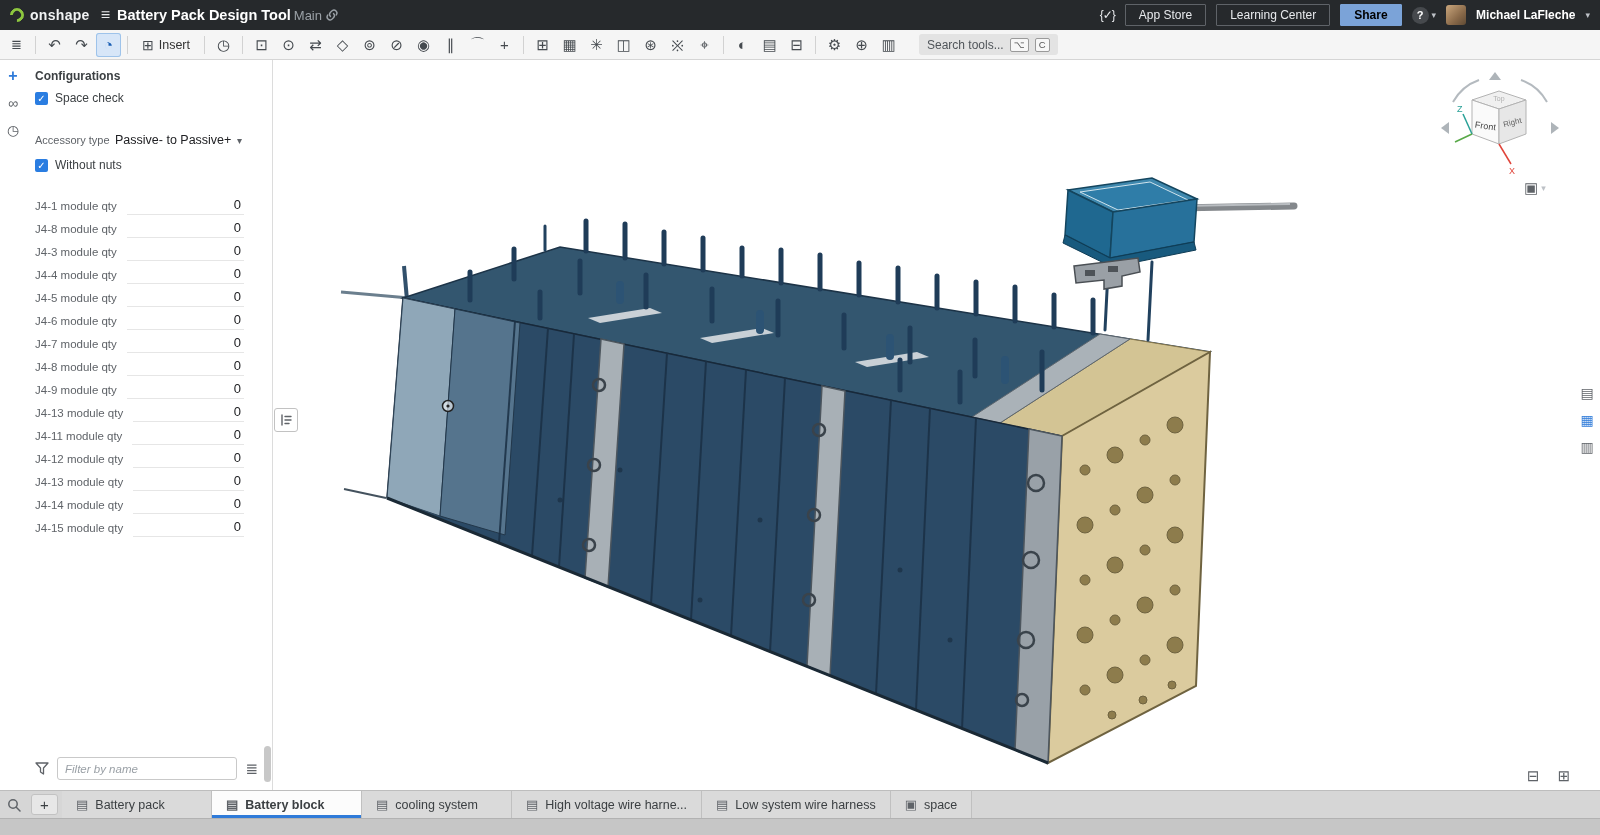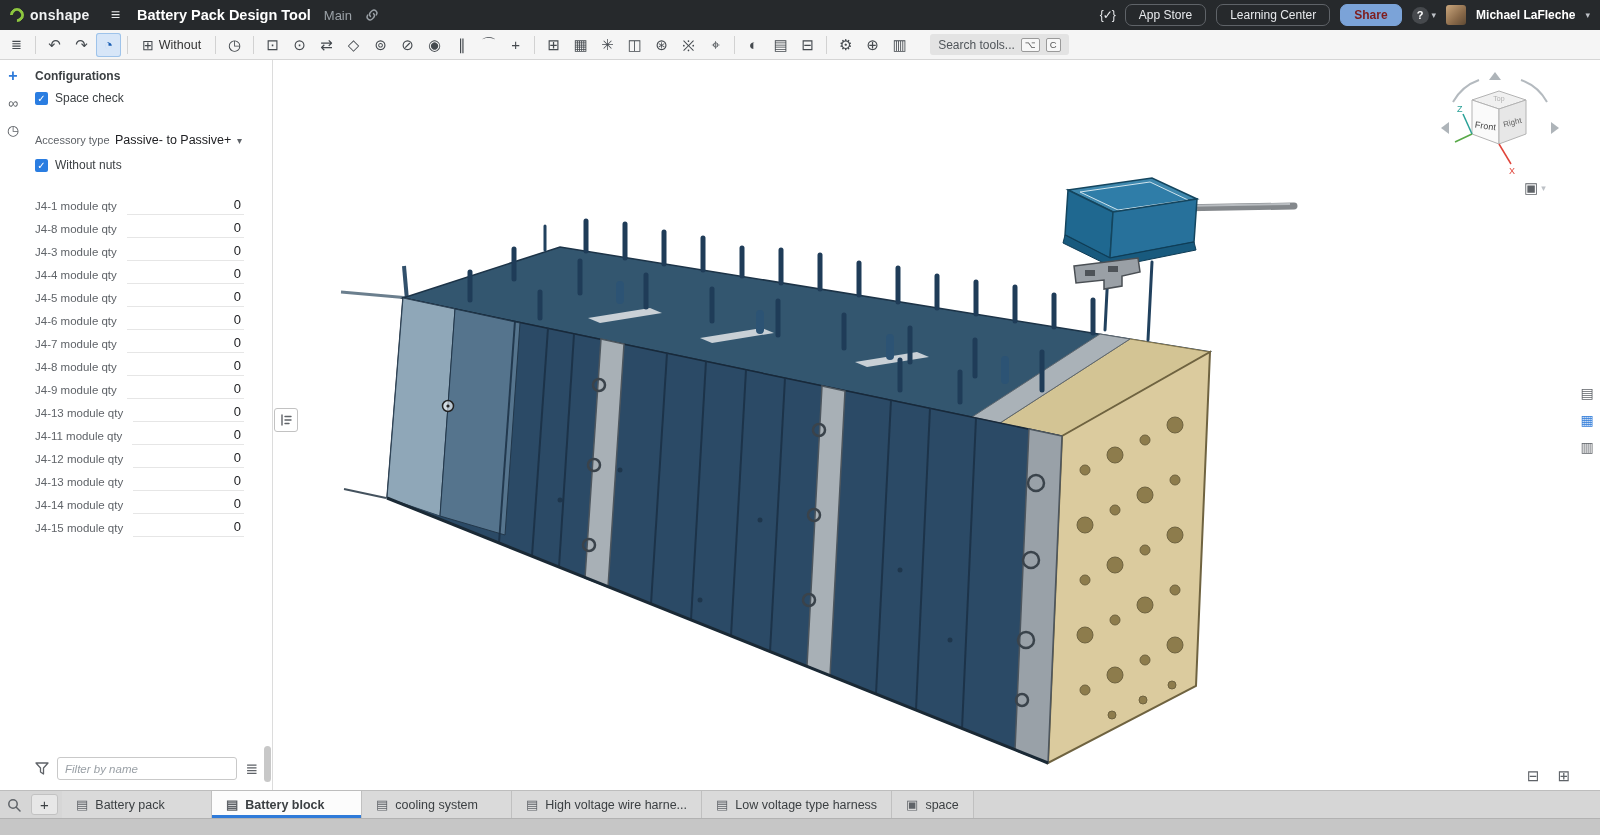--- a/index.html
+++ b/index.html
@@ -1,31 +1,31 @@
 <!DOCTYPE html>
 <html style="--accent: #2a7de1; --share: #7ba3d8; --logo_green: #8dc63f; --tab_underline: #2f7bd9;"><head>
 <meta charset="utf-8">
 <style>
 *{margin:0;padding:0;box-sizing:border-box}
 html,body{width:1600px;height:835px;overflow:hidden}
 body{position:relative;font-family:"Liberation Sans",sans-serif;background:#fff;-webkit-font-smoothing:antialiased}
 
 
-.header{position:absolute;top:0;left:0;right:0;height:30px;background:#26292c;display:flex;align-items:center;padding:0 10px;gap:13px;z-index:20;color:#fff}
+.header{position:absolute;top:0;left:0;right:0;height:30px;background:#26292c;display:flex;align-items:center;padding:0 10px;gap:3px;z-index:20;color:#fff}
 .logo{display:flex;align-items:center;gap:6px}
 .logo-mark{width:14px;height:14px;border:3px solid var(--logo_green,#8dc63f);border-radius:50%;border-left-color:transparent;transform:rotate(-45deg)}
 .logo-text{font-size:14px;font-weight:bold;letter-spacing:.3px;color:#f1f3f4}
 .menu-icon{font-size:16px;color:#e8eaed;margin-left:8px}
 .doc-title{font-size:14.5px;font-weight:bold;color:#fff;margin-left:4px}
 .workspace{color:#9aa0a6;font-size:13px}
 .link-icon{display:flex;align-items:center}
 .header-right{margin-left:auto;display:flex;align-items:center;gap:10px}
 .api-icon{font-size:12px;color:#e8eaed;letter-spacing:-1px}
-.hdr-btn{height:22px;padding:0 13px;border:1px solid #5f6368;border-radius:7px;background:transparent;color:#e8eaed;font-size:12px;display:flex;align-items:center;cursor:pointer}
-.share-btn{background:var(--share,#7ba3d8);border-color:var(--share,#7ba3d8);color:#7f1d1d;font-weight:bold}
+.hdr-btn{height:22px;padding:0 13px;border:1px solid #5f6368;border-radius:1px;background:transparent;color:#e8eaed;font-size:12px;display:flex;align-items:center;cursor:pointer}
+.share-btn{background:var(--share,#7ba3d8);border-color:var(--share,#7ba3d8);color:#000000;font-weight:bold}
 .help-wrap{display:flex;align-items:center;gap:3px}
 .help-circle{width:17px;height:17px;border-radius:50%;background:#46494d;color:#fff;font-size:11px;display:flex;align-items:center;justify-content:center;font-weight:bold}
 .avatar{width:20px;height:20px;border-radius:3px;background:linear-gradient(135deg,#caa67d 0%,#8a6a4a 60%,#5f4a34 100%)}
 .user-name{font-size:12px;color:#fff;font-weight:bold}
 .caret{color:#bdc1c6;font-size:9px}
 
 
 .toolbar{position:absolute;top:30px;left:0;right:0;height:30px;background:#f5f5f5;border-bottom:1px solid #d5d5d5;display:flex;align-items:center;padding:0 4px;gap:2px;z-index:20}
 .tbi{width:25px;height:24px;display:flex;align-items:center;justify-content:center;font-size:15px;color:#454a4f;border-radius:3px;flex:none;cursor:pointer}
 .tbi.small{font-size:13px}
@@ -121,21 +121,21 @@
 
 <div class="toolbar">
   <span class="tbi small">≣</span>
   <span class="tb-sep"></span>
   <span class="tbi">↶</span>
   <span class="tbi">↷</span>
   <span class="tbi active">◔</span>
   <span class="tb-sep"></span>
   <div class="insert-btn">
     <span class="glyph">⊞</span>
-    <span>Without</span>
+    <span>Insert</span>
   </div>
   <span class="tb-sep"></span>
   <span class="tbi">◷</span>
   <span class="tb-sep"></span>
   <span class="tbi">⊡</span>
   <span class="tbi">⊙</span>
   <span class="tbi">⇄</span>
   <span class="tbi">◇</span>
   <span class="tbi">⊚</span>
   <span class="tbi">⊘</span>
@@ -479,20 +479,20 @@
   <div class="tab">
     <span class="t-icon">▤</span>
     <span>cooling system</span>
   </div>
   <div class="tab">
     <span class="t-icon">▤</span>
     <span>High voltage wire harne...</span>
   </div>
   <div class="tab">
     <span class="t-icon">▤</span>
-    <span>Low voltage type harness</span>
+    <span>Low system wire harness</span>
   </div>
   <div class="tab small">
     <span class="t-icon">▣</span>
     <span>space</span>
   </div>
 </div>
 <div class="status-strip"></div>
 
 </body></html>

